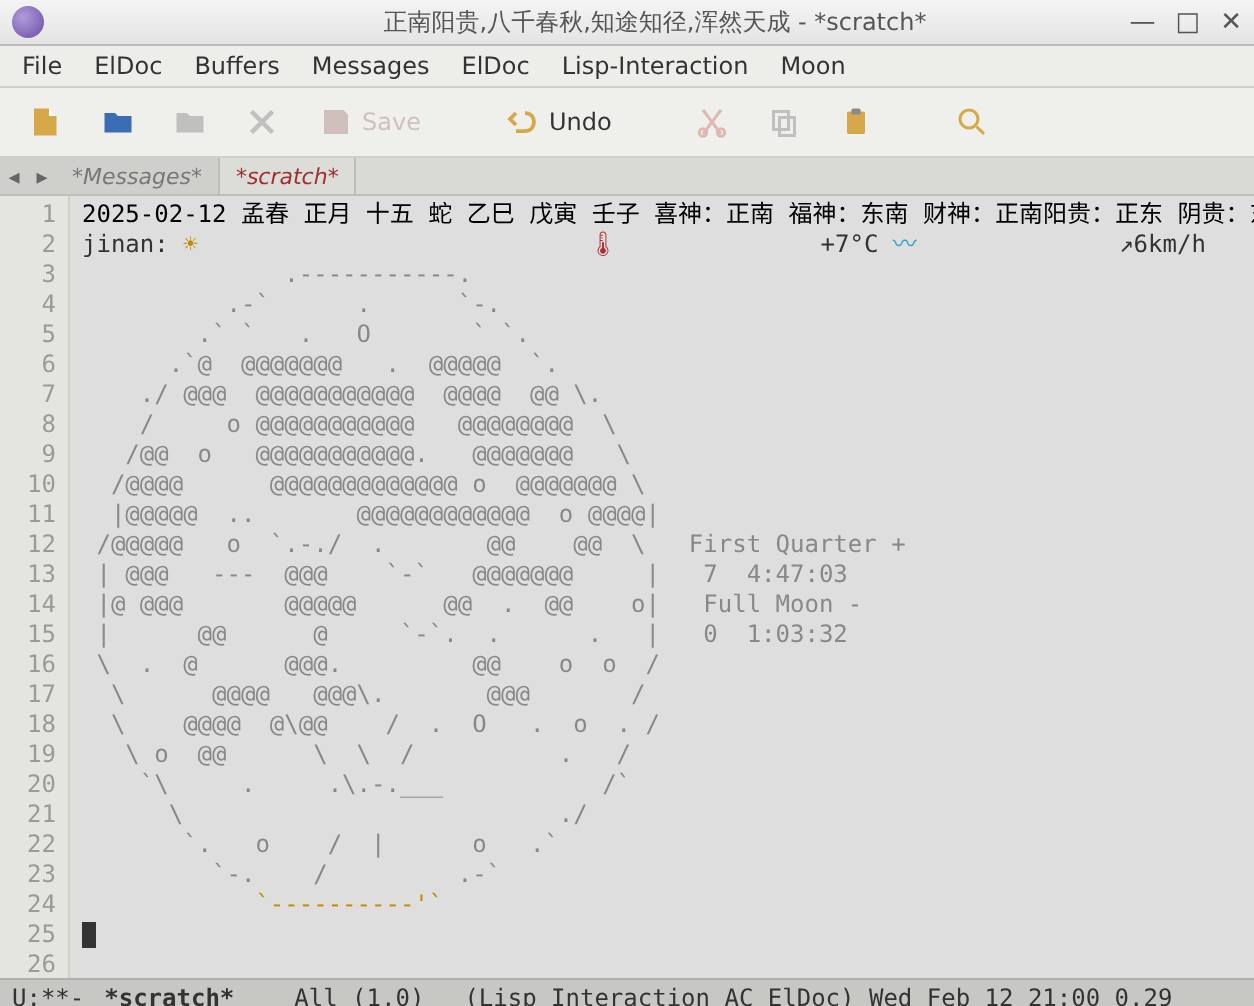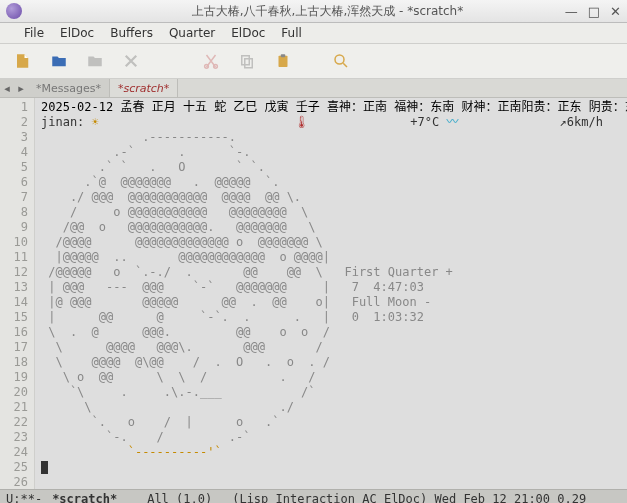--- a/index.html
+++ b/index.html
@@ -1,20 +1,20 @@
 <!DOCTYPE html>
 <html><head>
 <meta charset="utf-8">
 <style>
   html,body{margin:0;padding:0;font-family:"DejaVu Sans",Arial,sans-serif;font-size:12px;background:#d6d6d2;color:#000;width:627px;height:503px;overflow:hidden}
   .titlebar{height:22px;background:linear-gradient(#f4f4f4,#e4e4e4);display:flex;align-items:center;border-bottom:1px solid #bcbcbc;position:relative}
   .titlebar .appicon{width:16px;height:16px;margin:0 6px;border-radius:50%;background:radial-gradient(circle at 35% 35%,#b19cd9,#6b4ba8);display:inline-block}
   .titlebar .title{flex:1;text-align:center;color:#555;font-size:12px}
   .winbtns{position:absolute;right:6px;top:0;height:22px;display:flex;align-items:center;gap:10px;color:#555;font-size:13px}
-  .menubar{height:20px;background:#ededea;display:flex;align-items:center;padding:0 17px;gap:2px;border-bottom:1px solid #cfcfcc;font-size:12px;color:#333}
+  .menubar{height:20px;background:#ededea;display:flex;align-items:center;padding:0 4px;gap:2px;border-bottom:1px solid #cfcfcc;font-size:12px;color:#333}
   .menubar span{padding:2px 7px;cursor:default}
   .toolbar{height:34px;background:#efefec;display:flex;align-items:center;padding:0 8px;gap:6px;border-bottom:1px solid #cfcfcc}
   .tbtn{width:28px;height:26px;border:1px solid transparent;border-radius:3px;display:flex;align-items:center;justify-content:center;color:#555}
   .tbtn.disabled{opacity:.45}
   .tbtn svg{width:18px;height:18px}
   .tbtn-wide{width:auto;padding:0 6px;gap:4px;display:flex;align-items:center;font-size:12px;color:#a88}
   .tsep{width:16px}
   .tabstrip{height:18px;background:#d9d9d5;display:flex;align-items:stretch;font-size:11px;border-bottom:1px solid #bdbdb9}
   .tabstrip .arrow{width:14px;display:flex;align-items:center;justify-content:center;color:#666;background:#cfcfcb}
   .tab{padding:0 8px;display:flex;align-items:center;border-right:1px solid #bdbdb9;color:#555;background:#cfcfcb}
@@ -30,35 +30,36 @@
   .statusbar{height:18px;background:#c7c7c3;display:flex;align-items:center;padding:0 6px;font-family:"DejaVu Sans Mono",monospace;font-size:12px;color:#333;border-top:1px solid #b0b0ac}
   .statusbar .bufname{font-weight:bold;margin:0 10px}
   .statusbar .mid{margin-left:20px}
   .cursor{display:inline-block;width:7px;height:13px;background:#333;vertical-align:text-bottom}
 </style>
 </head>
 <body>
 
 <div class="titlebar">
   <span class="appicon"></span>
-  <span class="title">上古大椿,八千春秋,上古大椿,浑然天成 - *scratch*</span>
+  <span class="title">正南阳贵,八千春秋,知途知径,浑然天成 - *scratch*</span>
   <div class="winbtns">
     <span>—</span>
     <span>□</span>
     <span>✕</span>
   </div>
 </div>
 
 <div class="menubar">
   <span>File</span>
   <span>ElDoc</span>
   <span>Buffers</span>
-  <span>Quarter</span>
+  <span>Messages</span>
   <span>ElDoc</span>
-  <span>Full</span>
+  <span>Lisp-Interaction</span>
+  <span>Moon</span>
 </div>
 
 <div class="toolbar">
   <div class="tbtn">
       <svg viewBox="0 0 24 24">
         <path fill="#d7a84a" d="M4 3h10l5 5v13H4z"></path>
         <path fill="#fff" d="M14 3v5h5"></path>
       </svg>
     </div>
   <div class="tbtn">
@@ -69,21 +70,33 @@
   <div class="tbtn disabled">
       <svg viewBox="0 0 24 24">
         <path fill="#888" d="M3 6h7l2 2h9v11H3z"></path>
       </svg>
     </div>
   <div class="tbtn disabled">
       <svg viewBox="0 0 24 24">
         <path stroke="#888" stroke-width="3" d="M5 5l14 14M19 5L5 19"></path>
       </svg>
     </div>
+  <div class="tbtn tbtn-wide disabled">
+      <svg viewBox="0 0 24 24" width="16" height="16">
+        <path fill="#a88" d="M4 4h13l3 3v13H4z"></path>
+      </svg>
+      <span>Save</span>
+    </div>
   <div class="tsep"></div>
+  <div class="tbtn tbtn-wide">
+      <svg viewBox="0 0 24 24" width="16" height="16">
+        <path fill="none" stroke="#d7a84a" stroke-width="2.5" d="M14 6c4 0 6 3 6 6s-2 6-6 6H8M8 6l-4 4 4 4"></path>
+      </svg>
+      <span style="color:#333">Undo</span>
+    </div>
   <div class="tsep"></div>
   <div class="tbtn disabled">
       <svg viewBox="0 0 24 24">
         <path stroke="#c77" stroke-width="2" fill="none" d="M6 4l12 16M18 4L6 20"></path>
         <circle cx="6" cy="19" r="2.5" fill="none" stroke="#c77" stroke-width="2"></circle>
         <circle cx="18" cy="19" r="2.5" fill="none" stroke="#c77" stroke-width="2"></circle>
       </svg>
     </div>
   <div class="tbtn disabled">
       <svg viewBox="0 0 24 24">
@@ -102,21 +115,21 @@
       <svg viewBox="0 0 24 24">
         <circle cx="10" cy="10" r="6" fill="none" stroke="#d7a84a" stroke-width="2"></circle>
         <path stroke="#d7a84a" stroke-width="2" d="M15 15l5 5"></path>
       </svg>
     </div>
 </div>
 
 <div class="tabstrip">
   <div class="arrow">◂</div>
   <div class="arrow">▸</div>
-  <div class="tab" style="color:#777">
+  <div class="tab" style="font-style:italic;color:#777">
       <span>*Messages*</span>
     </div>
   <div class="tab active">
       <span>*scratch*</span>
     </div>
 </div>
 
 <div class="editor">
   <div class="gutter" id="gutter">1
 2

